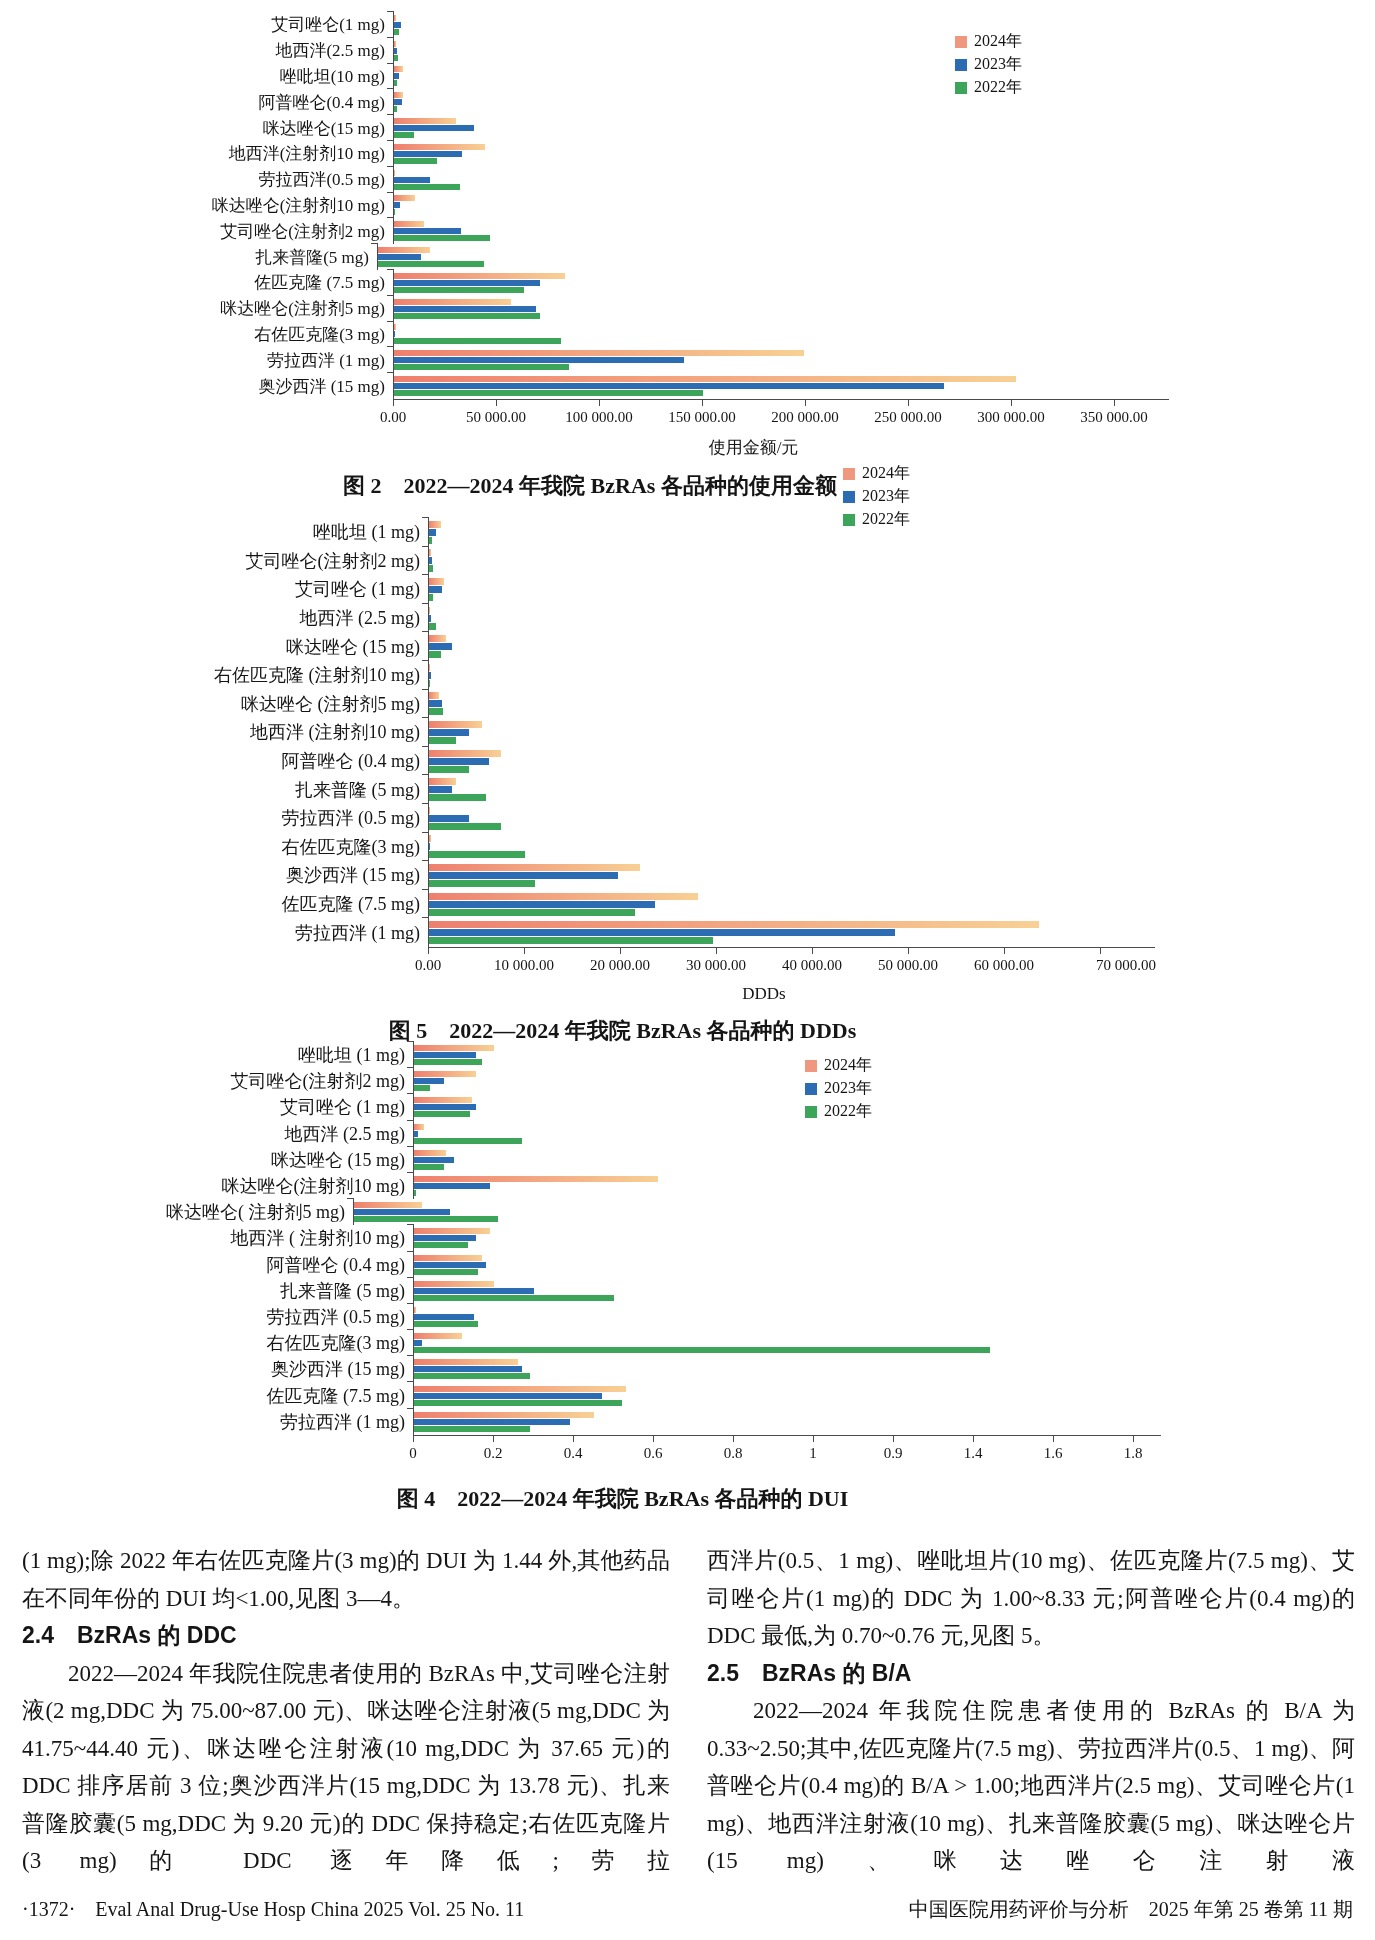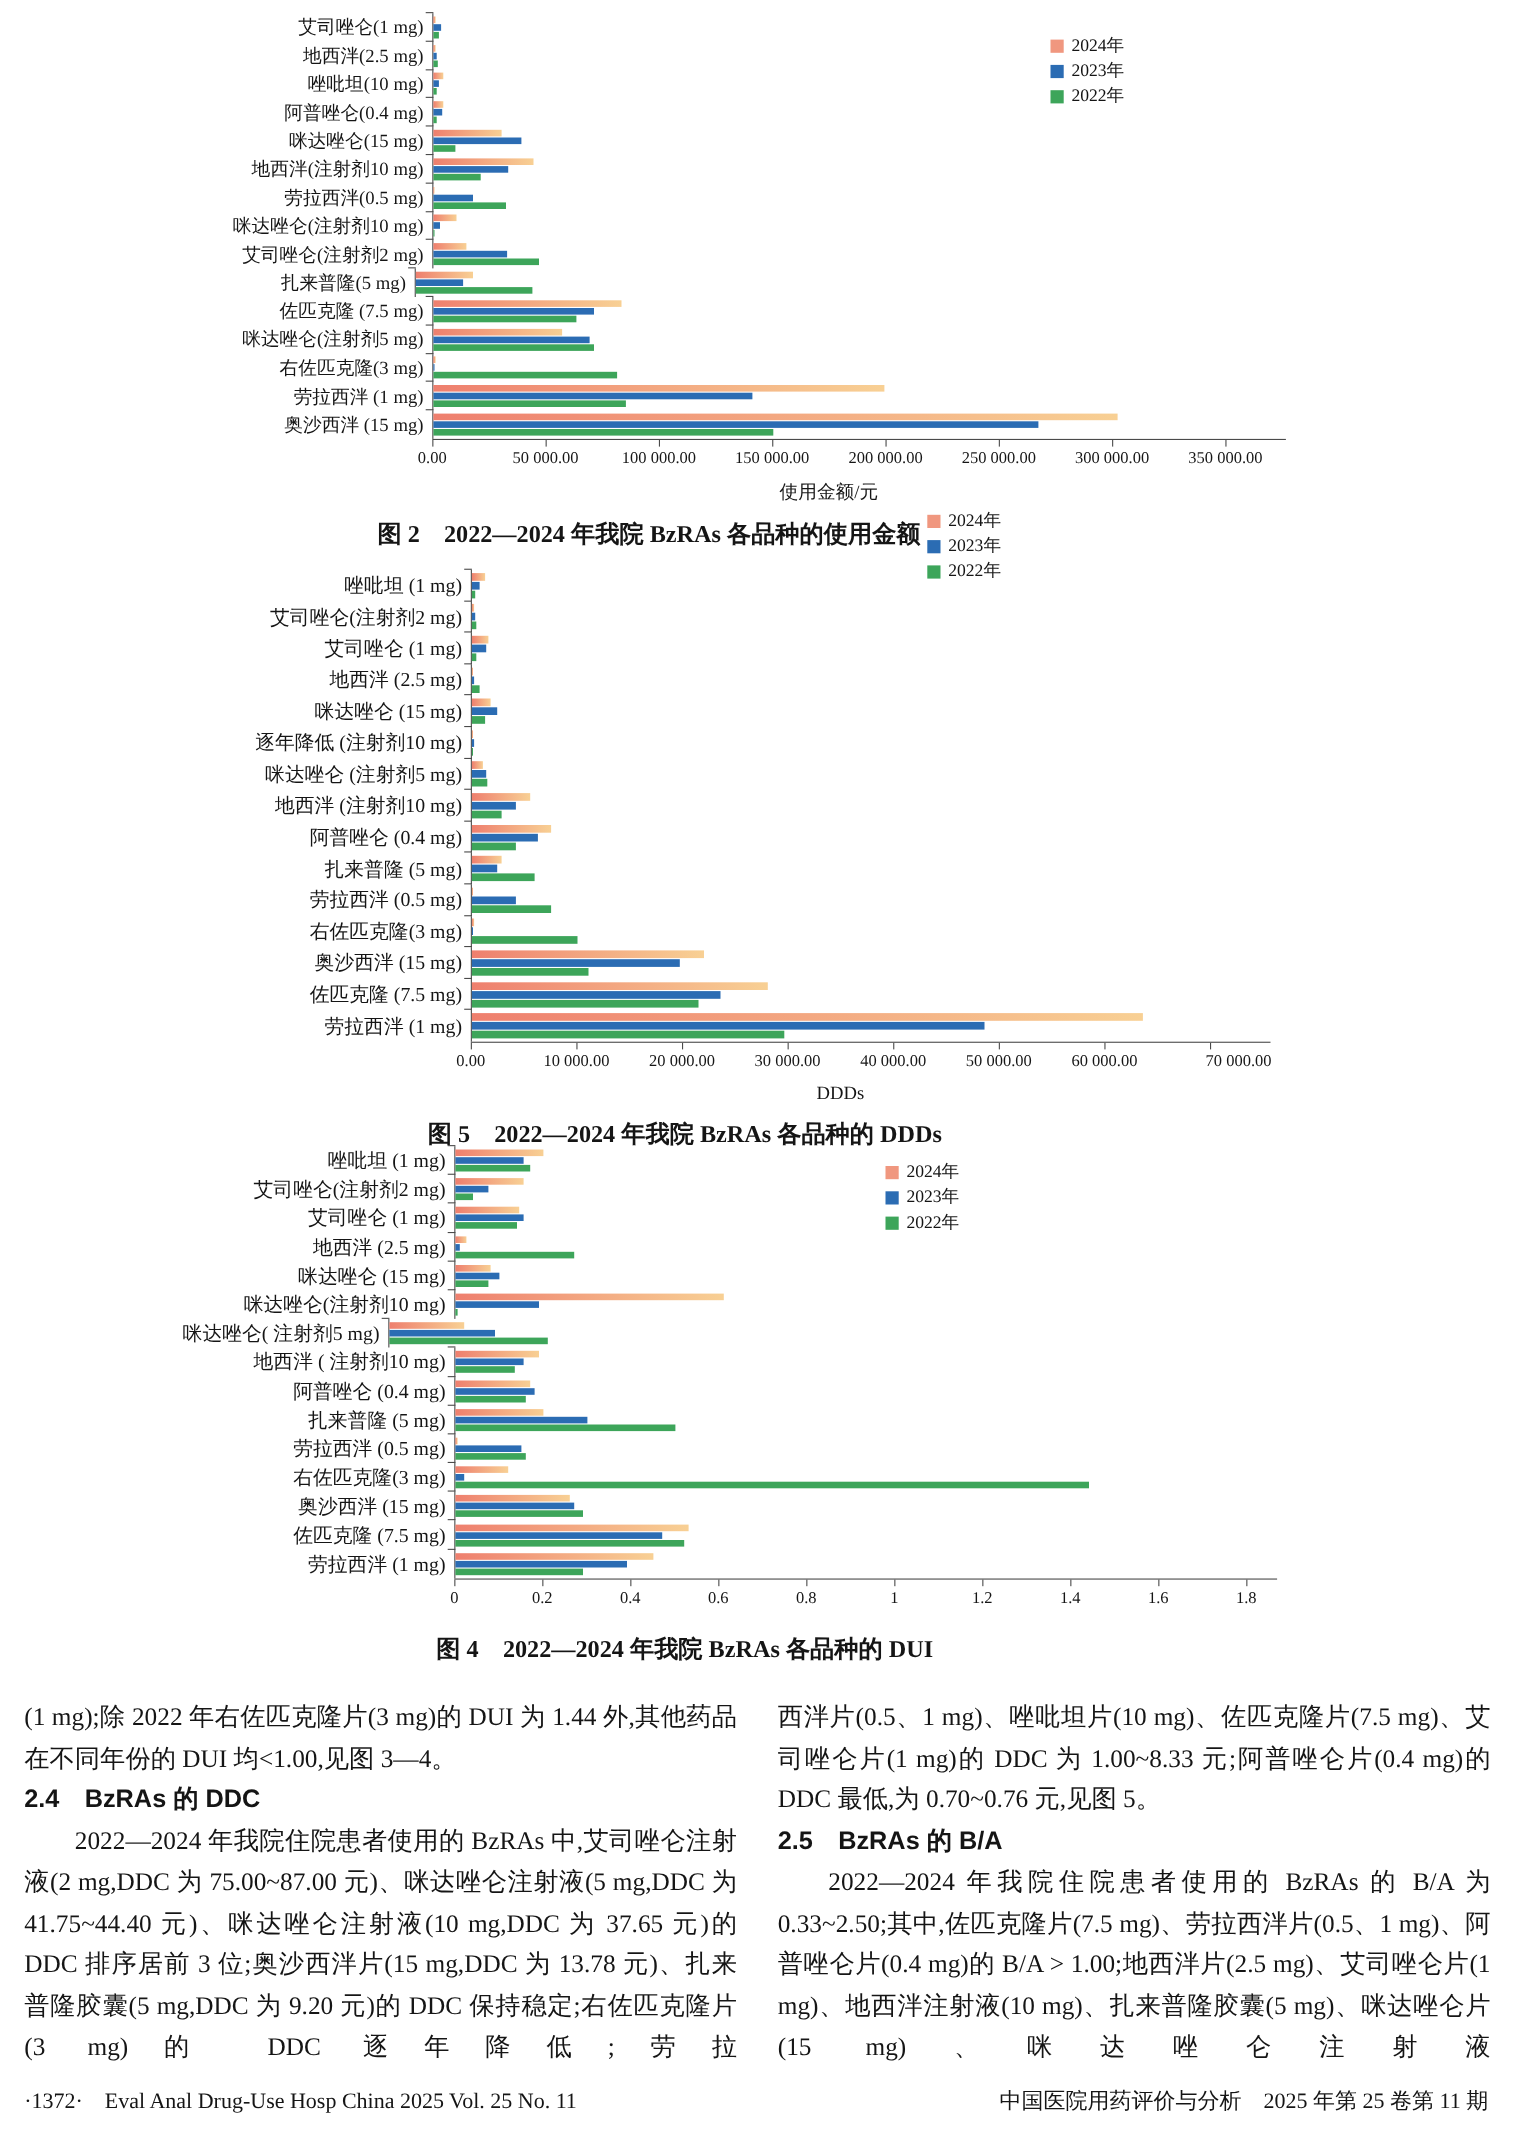--- a/index.html
+++ b/index.html
@@ -252,21 +252,21 @@
       <div class="row" style="height: 28.6px;">
         <div class="rowlabel" style="width: 428px; font-size: 18px;">咪达唑仑 (15 mg)</div>
         <div class="barbox" style="width: 727px; padding-top: 2.8px;">
           <div class="ytick"></div>
           <div class="bar" style="width: 17.28px; height: 7px; margin-bottom: 1px; background: linear-gradient(90deg, rgb(238, 127, 110), rgb(248, 208, 148));"></div>
           <div class="bar" style="width: 23.04px; height: 7px; margin-bottom: 1px; background: rgb(43, 108, 179);"></div>
           <div class="bar" style="width: 12.48px; height: 7px; margin-bottom: 0px; background: rgb(61, 165, 90);"></div>
         </div>
       </div>
       <div class="row" style="height: 28.6px;">
-        <div class="rowlabel" style="width: 428px; font-size: 18px;">逐年降低 (注射剂10 mg)</div>
+        <div class="rowlabel" style="width: 428px; font-size: 18px;">右佐匹克隆 (注射剂10 mg)</div>
         <div class="barbox" style="width: 727px; padding-top: 2.8px;">
           <div class="ytick"></div>
           <div class="bar" style="width: 1.44px; height: 7px; margin-bottom: 1px; background: linear-gradient(90deg, rgb(238, 127, 110), rgb(248, 208, 148));"></div>
           <div class="bar" style="width: 2.4px; height: 7px; margin-bottom: 1px; background: rgb(43, 108, 179);"></div>
           <div class="bar" style="width: 1.2px; height: 7px; margin-bottom: 0px; background: rgb(61, 165, 90);"></div>
         </div>
       </div>
       <div class="row" style="height: 28.6px;">
         <div class="rowlabel" style="width: 428px; font-size: 18px;">咪达唑仑 (注射剂5 mg)</div>
         <div class="barbox" style="width: 727px; padding-top: 2.8px;">
@@ -529,21 +529,21 @@
         <div class="xtlabel" style="left: 15px;">0.2</div>
         <div class="xtick" style="left: 160px;"></div>
         <div class="xtlabel" style="left: 95px;">0.4</div>
         <div class="xtick" style="left: 240px;"></div>
         <div class="xtlabel" style="left: 175px;">0.6</div>
         <div class="xtick" style="left: 320px;"></div>
         <div class="xtlabel" style="left: 255px;">0.8</div>
         <div class="xtick" style="left: 400px;"></div>
         <div class="xtlabel" style="left: 335px;">1</div>
         <div class="xtick" style="left: 480px;"></div>
-        <div class="xtlabel" style="left: 415px;">1.2</div>
+        <div class="xtlabel" style="left: 415px;">0.9</div>
         <div class="xtick" style="left: 560px;"></div>
         <div class="xtlabel" style="left: 495px;">1.4</div>
         <div class="xtick" style="left: 640px;"></div>
         <div class="xtlabel" style="left: 575px;">1.6</div>
         <div class="xtick" style="left: 720px;"></div>
         <div class="xtlabel" style="left: 655px;">1.8</div>
       </div>
     </div>
   <div class="figtitle">图 4　2022—2024 年我院 BzRAs 各品种的 DUI</div>
   <div class="legend" style="left: 805px; top: 12px;">

